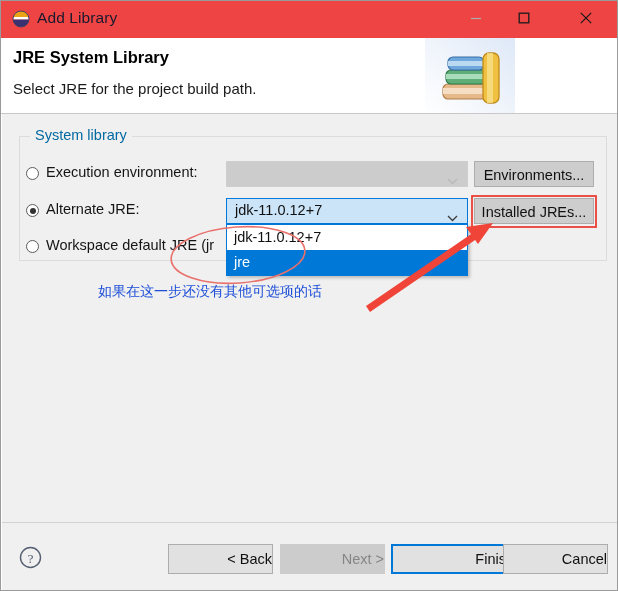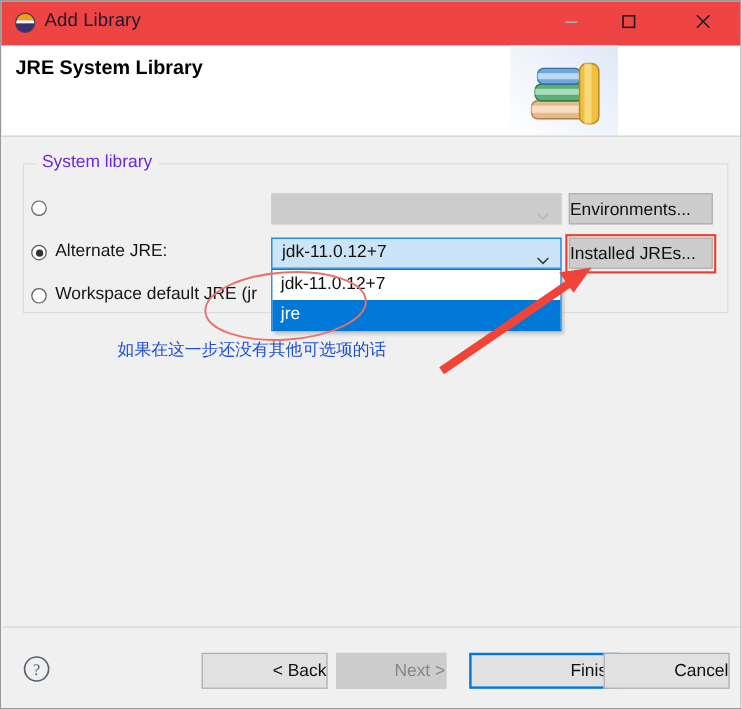--- a/index.html
+++ b/index.html
@@ -107,21 +107,21 @@
     height: 125px;
     border: 1px solid #dcdcdc;
     box-sizing: border-box;
   }
   #group-label {
     position: absolute;
     left: 28px; top: 13px;
     background: #f0f0f0;
     padding: 0 5px;
     font-size: 14.5px;
-    color: #6d28d9;
+    color: #0369a1;
   }
 
   .radio-row {
     position: absolute;
     left: 0; right: 0;
     height: 28px;
   }
   .radio-mark {
     position: absolute;
     left: 24px; top: 5px;
@@ -177,21 +177,21 @@
     right: 9px; top: 9px;
   }
 
   .btn {
     position: absolute;
     box-sizing: border-box;
     background: #cdcdcd;
     border: 1px solid #adadad;
     font-size: 14.5px;
     color: #101010;
-    text-align: left;
+    text-align: center;
     line-height: 26px;
     height: 26px;
     white-space: nowrap;
     overflow: hidden;
   }
   #btn-environments { left: 472px; top: 47px; width: 120px; }
   #btn-installed    { left: 472px; top: 84px; width: 120px; }
 
   
   #dropdown {
@@ -261,21 +261,21 @@
     box-sizing: border-box;
     background: #e1e1e1;
     border: 1px solid #adadad;
     font-size: 14.5px;
     color: #101010;
     text-align: right;
     line-height: 28px;
     white-space: nowrap;
   }
   #fb-back   { left: 167px; width: 105px; }
-  #fb-next   { left: 279px; width: 92px; background:#cccccc; color:#868686; border-color:#cccccc; }
+  #fb-next   { left: 279px; width: 105px; background:#cccccc; color:#868686; border-color:#cccccc; }
   #fb-finish { left: 390px; width: 125px; background:#e1e1e1; border: 2px solid #0078d7; line-height: 26px; }
   #fb-cancel { left: 502px; width: 105px; }
 </style>
 </head>
 <body>
 
 <div id="window">
 
   <div id="titlebar">
     <span id="app-icon">
@@ -308,20 +308,21 @@
     <div class="winbtn" id="btn-close">
       <svg width="13" height="13" viewBox="0 0 13 13">
         <line x1="1.3" y1="1.3" x2="11.7" y2="11.7" stroke="#1a1a1a" stroke-width="1.2"></line>
         <line x1="11.7" y1="1.3" x2="1.3" y2="11.7" stroke="#1a1a1a" stroke-width="1.2"></line>
       </svg>
     </div>
   </div>
 
   <div id="header">
     <span id="header-title">JRE System Library</span>
+    <span id="header-desc">Select JRE for the project build path.</span>
     <span id="header-image">
       <svg width="90" height="80" viewBox="0 0 90 80">
         <defs>
           <linearGradient id="bgwash" x1="0" y1="1" x2="1" y2="0">
             <stop offset="0%" stop-color="#ffffff"></stop>
             <stop offset="55%" stop-color="#eef3fb"></stop>
             <stop offset="100%" stop-color="#dde8f7"></stop>
           </linearGradient>
         </defs>
         <rect x="0" y="0" width="90" height="80" fill="url(#bgwash)"></rect>
@@ -342,20 +343,21 @@
   </div>
   <div id="header-sep"></div>
 
   <div id="body">
 
     <div id="groupbox"></div>
     <span id="group-label">System library</span>
 
     <div class="radio-row" style="top:48px;">
       <span class="radio-mark"></span>
+      <span class="radio-label">Execution environment:</span>
     </div>
     <div class="combo" id="combo-exec">
       <span class="combo-text"></span>
       <span class="chev">
         <svg width="11" height="7" viewBox="0 0 11 7">
           <polyline points="1,1 5.5,5.5 10,1" fill="none" stroke="#b8b8b8" stroke-width="1.3"></polyline>
         </svg>
       </span>
     </div>
     <div class="btn" id="btn-environments">Environments...</div>

